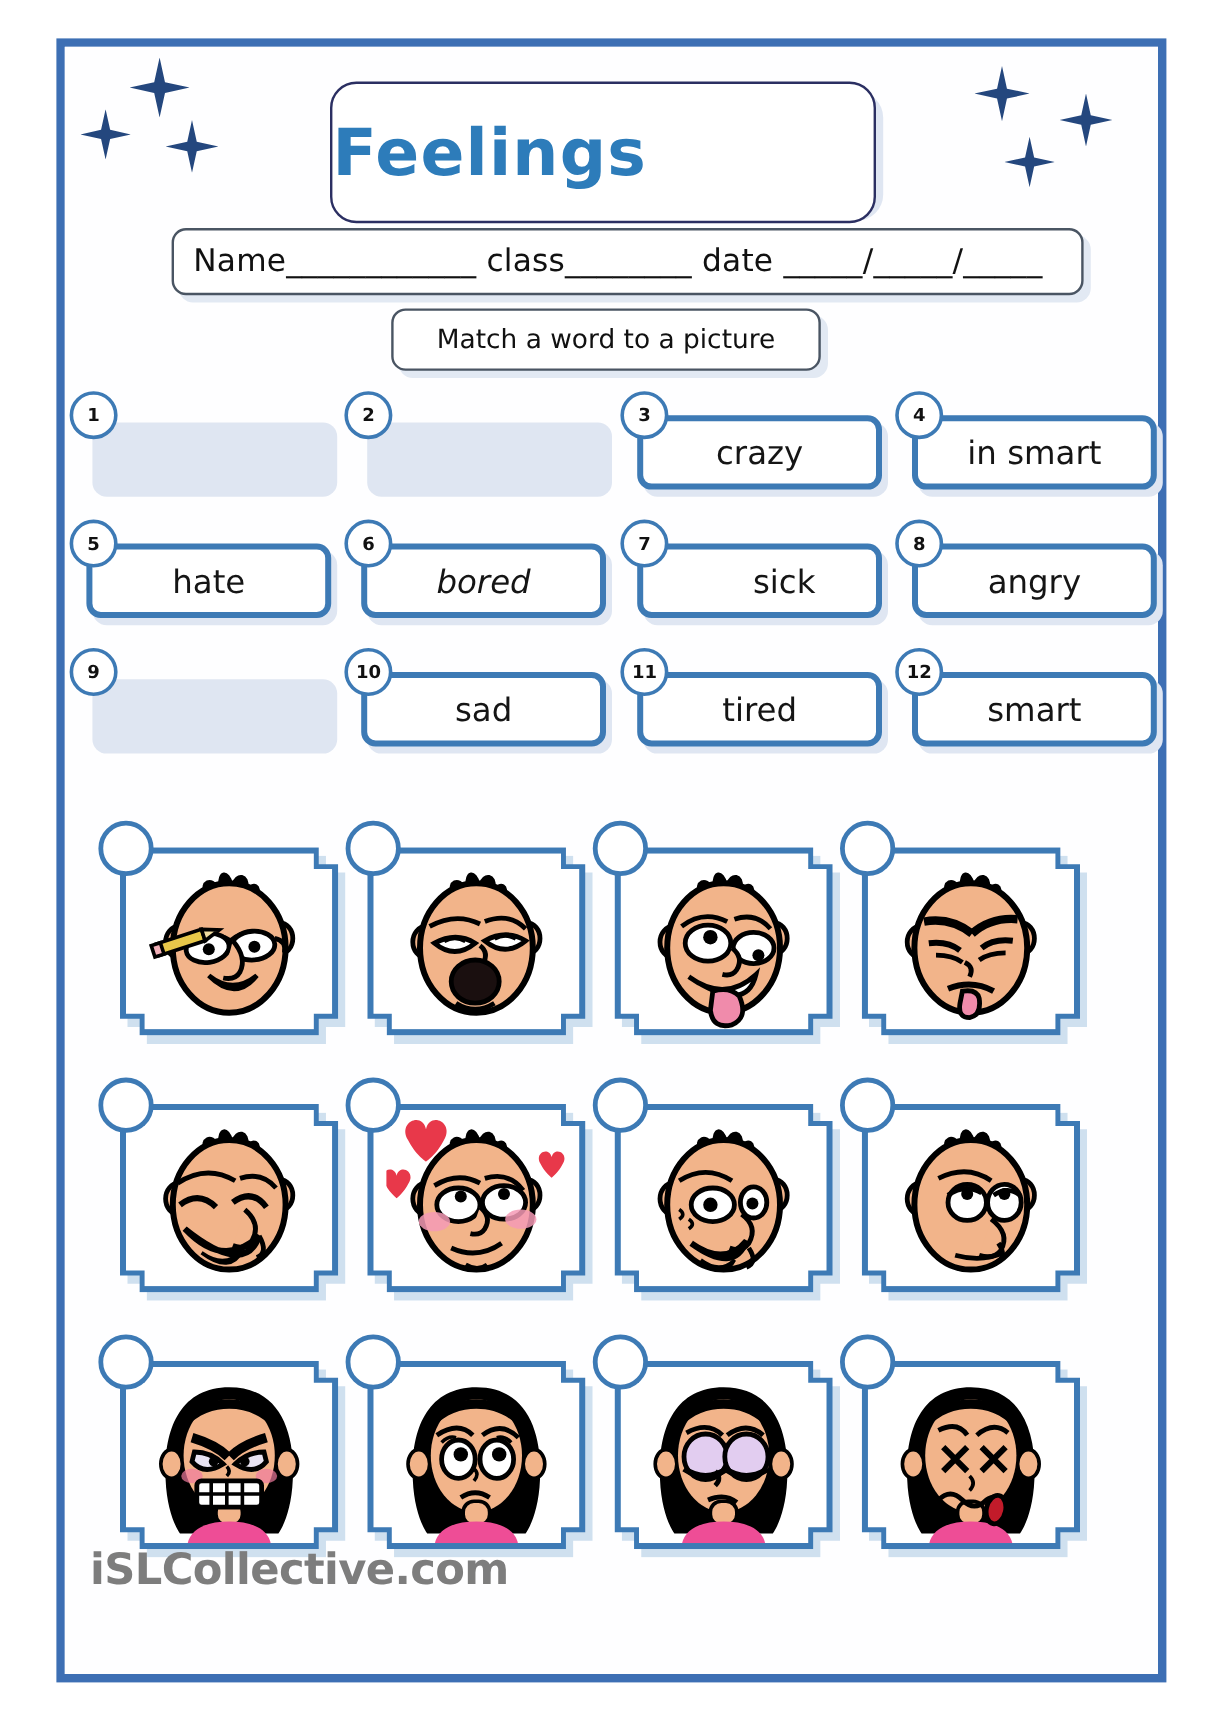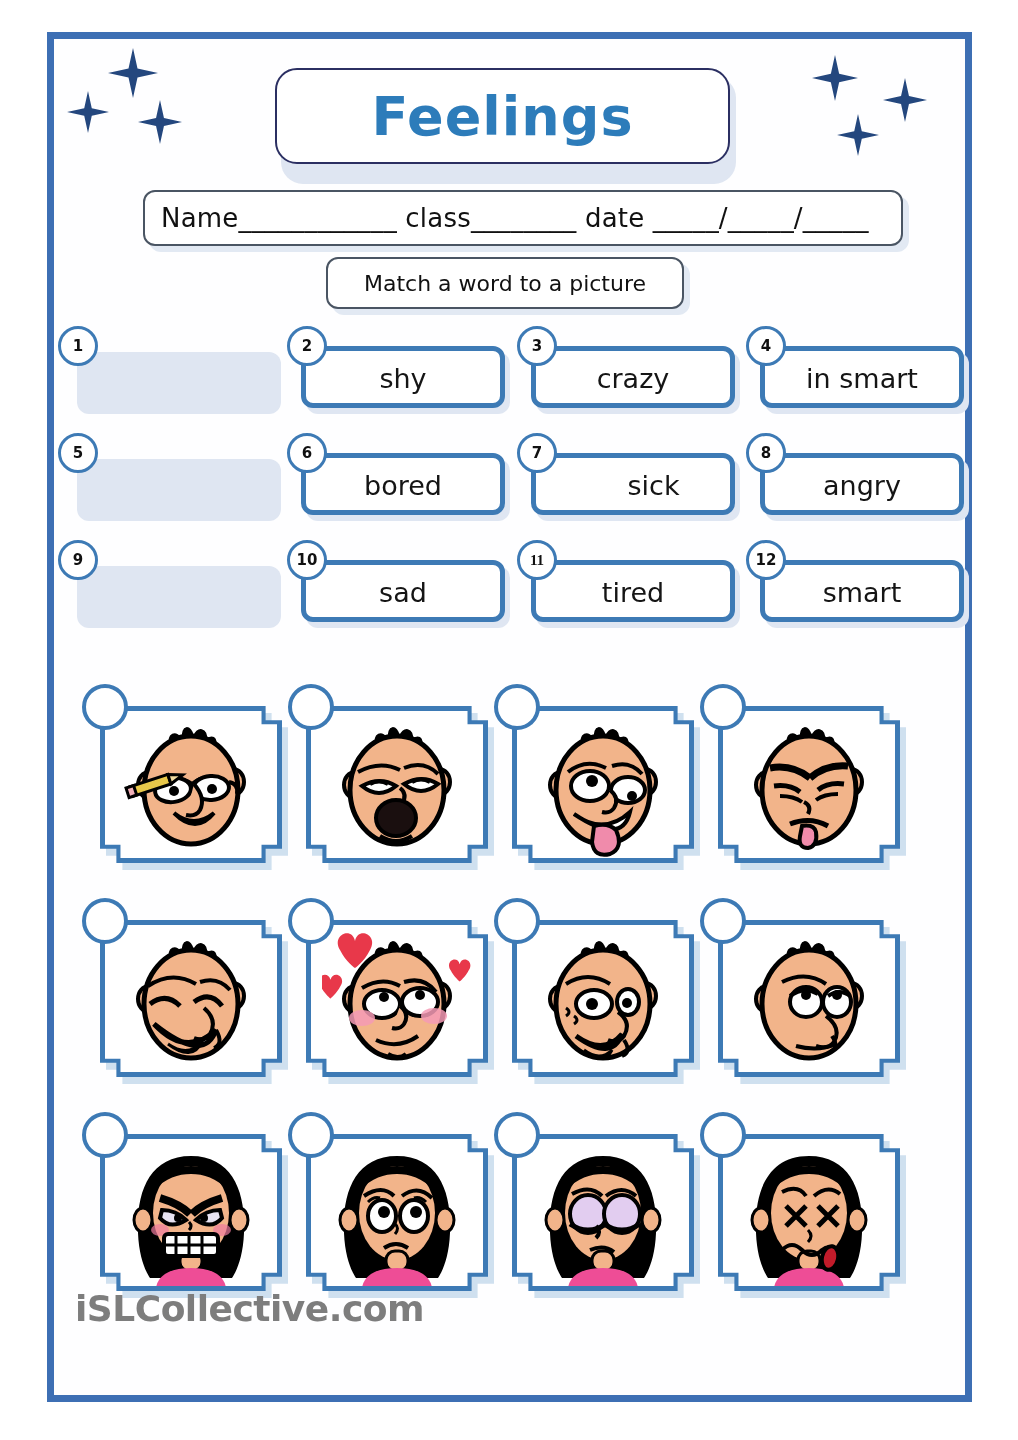--- a/index.html
+++ b/index.html
@@ -12,23 +12,23 @@
   .frame-inner{position:absolute;inset:0;background:#fefeff;}
 
   
   .star{position:absolute;background:#24477e;
         clip-path:polygon(50% 0%,59% 41%,100% 50%,59% 59%,50% 100%,41% 59%,0% 50%,41% 41%);
         filter:drop-shadow(1px 2px 1px rgba(120,140,170,.55));}
 
   
   .title-shadow{position:absolute;left:281px;top:76px;width:455px;height:108px;
         background:#dfe6f2;border-radius:22px;}
-  .title-box{position:absolute;left:275px;top:68px;width:455px;height:96px;
+  .title-box{position:absolute;left:275px;top:68px;width:455px;height:118px;
         background:#ffffff;border:2px solid #2b2f62;border-radius:22px;
-        display:flex;align-items:center;justify-content:center;box-sizing:border-box;}
+        display:flex;align-items:center;box-sizing:border-box;}
   .title-text{font-family:"DejaVu Sans",sans-serif;font-size:54px;font-weight:700;
         color:#2d7cba;letter-spacing:1px;}
 
   
   .name-shadow{position:absolute;left:149px;top:196px;width:760px;height:56px;
         background:#e2e9f3;border-radius:12px;}
   .name-box{position:absolute;left:143px;top:190px;width:760px;height:56px;
         background:#ffffff;border:2px solid #4a5563;border-radius:12px;box-sizing:border-box;
         display:flex;align-items:center;}
   .name-text{padding-left:16px;font-size:26px;color:#111;font-family:"DejaVu Sans",sans-serif;
@@ -109,46 +109,46 @@
     <span class="instr-text">Match a word to a picture</span>
   </div>
 
   <div class="wordgrid" id="words-layer">
       <div class="wcell" style="left: 72px; top: 346px; width: 214px; height: 70px;">
         <div class="wbox-shadow"></div>
         <div class="wnum" style="border-color: rgb(61, 122, 181);">1</div>
       </div>
       <div class="wcell" style="left: 301px; top: 346px; width: 214px; height: 70px;">
         <div class="wbox-shadow"></div>
-        <div class="wbox" style="border-color: rgb(61, 122, 181);">
-          <span class="wlabel">shy</span>
-        </div>
         <div class="wnum" style="border-color: rgb(61, 122, 181);">2</div>
       </div>
       <div class="wcell" style="left: 531px; top: 346px; width: 214px; height: 70px;">
         <div class="wbox-shadow"></div>
         <div class="wbox" style="border-color: rgb(61, 122, 181);">
           <span class="wlabel">crazy</span>
         </div>
         <div class="wnum" style="border-color: rgb(61, 122, 181);">3</div>
       </div>
       <div class="wcell" style="left: 760px; top: 346px; width: 214px; height: 70px;">
         <div class="wbox-shadow"></div>
         <div class="wbox" style="border-color: rgb(61, 122, 181);">
           <span class="wlabel">in smart</span>
         </div>
         <div class="wnum" style="border-color: rgb(61, 122, 181);">4</div>
       </div>
       <div class="wcell" style="left: 72px; top: 453px; width: 214px; height: 70px;">
         <div class="wbox-shadow"></div>
+        <div class="wbox" style="border-color: rgb(61, 122, 181);">
+          <span class="wlabel">hate</span>
+        </div>
         <div class="wnum" style="border-color: rgb(61, 122, 181);">5</div>
       </div>
       <div class="wcell" style="left: 301px; top: 453px; width: 214px; height: 70px;">
         <div class="wbox-shadow"></div>
-        <div class="wbox" style="border-color: rgb(61, 122, 181);">
+        <div class="wbox" style="border-color: rgb(61, 122, 181); font-style: italic;">
           <span class="wlabel">bored</span>
         </div>
         <div class="wnum" style="border-color: rgb(61, 122, 181);">6</div>
       </div>
       <div class="wcell" style="left: 531px; top: 453px; width: 214px; height: 70px;">
         <div class="wbox-shadow"></div>
         <div class="wbox" style="border-color: rgb(61, 122, 181); padding-left: 41px;">
           <span class="wlabel">sick</span>
         </div>
         <div class="wnum" style="border-color: rgb(61, 122, 181);">7</div>
@@ -169,21 +169,21 @@
         <div class="wbox" style="border-color: rgb(61, 122, 181);">
           <span class="wlabel">sad</span>
         </div>
         <div class="wnum" style="border-color: rgb(61, 122, 181);">10</div>
       </div>
       <div class="wcell" style="left: 531px; top: 560px; width: 214px; height: 70px;">
         <div class="wbox-shadow"></div>
         <div class="wbox" style="border-color: rgb(61, 122, 181);">
           <span class="wlabel">tired</span>
         </div>
-        <div class="wnum" style="border-color: rgb(61, 122, 181); font-family: Liberation Serif, serif;">11</div>
+        <div class="wnum" style="border-color: rgb(61, 122, 181);">11</div>
       </div>
       <div class="wcell" style="left: 760px; top: 560px; width: 214px; height: 70px;">
         <div class="wbox-shadow"></div>
         <div class="wbox" style="border-color: rgb(61, 122, 181);">
           <span class="wlabel">smart</span>
         </div>
         <div class="wnum" style="border-color: rgb(61, 122, 181);">12</div>
       </div>
     </div>
 

